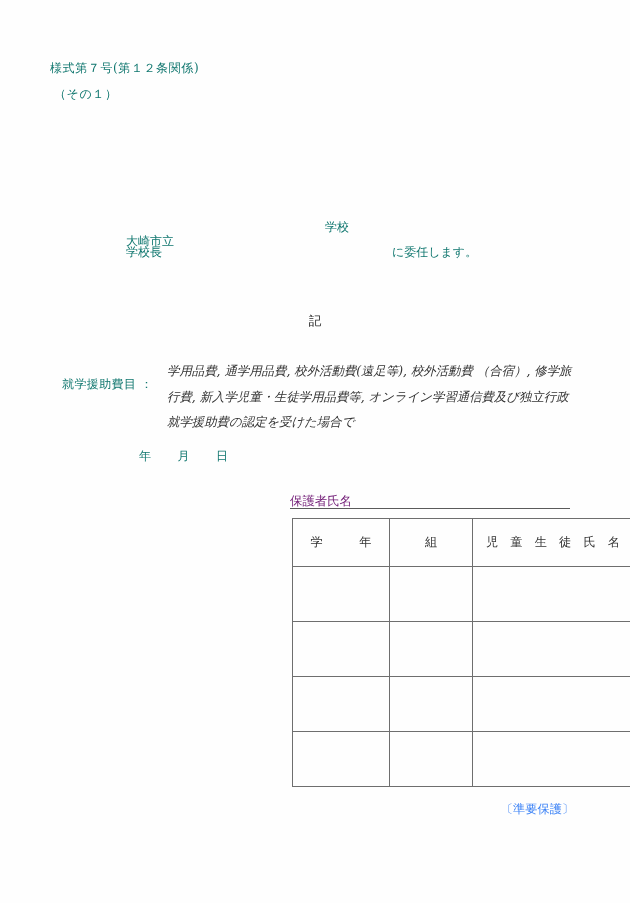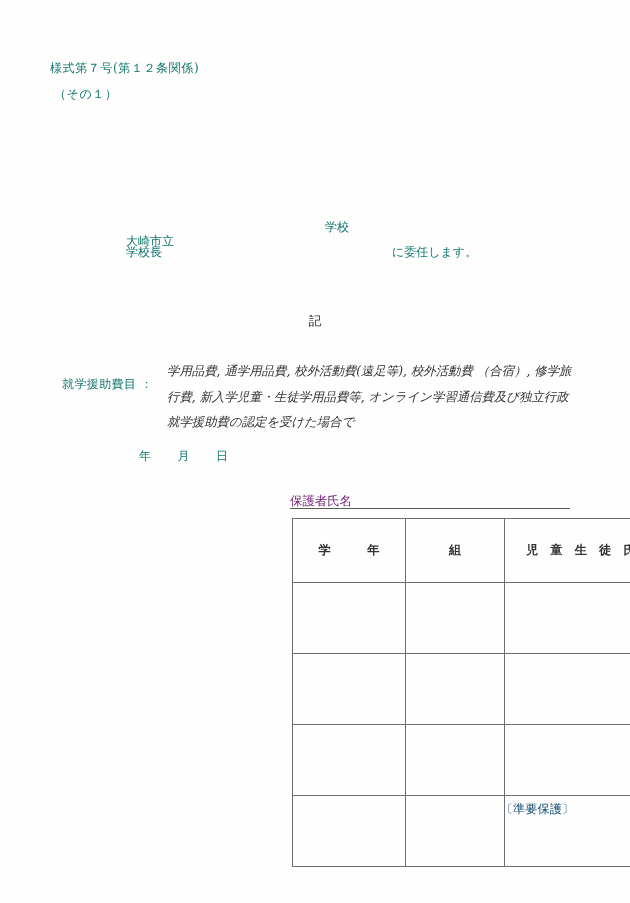--- a/index.html
+++ b/index.html
@@ -119,22 +119,22 @@
     position: absolute;
     left: 292px;
     top: 518px;
     width: 278px;
     border-collapse: collapse;
     table-layout: fixed;
   }
   #student-table th,
   #student-table td {
     border: 1px solid #6e6e6e;
-    padding: 18px;
-    font-weight: bold;
+    padding: 10px;
+    font-weight: normal;
     font-size: 12.2px;
     color: #333333;
   }
   #student-table th {
     height: 27px;
     text-align: center;
     vertical-align: middle;
     white-space: pre;
   }
   #student-table td {
@@ -145,21 +145,21 @@
   .col-name  { width: 140px; }
 
   
   #footer-note {
     position: absolute;
     left: 16px;
     right: 56px;
     top: 801px;
     text-align: right;
     font-size: 12.2px;
-    color: #0c4a6e;
+    color: #3b82f6;
     white-space: pre;
   }
 </style>
 </head>
 <body>
 
 <div class="page">
 
   <div class="t" id="form-code">様式第７号(第１２条関係)</div>
   <div class="t" id="form-subno">（その１）</div>

